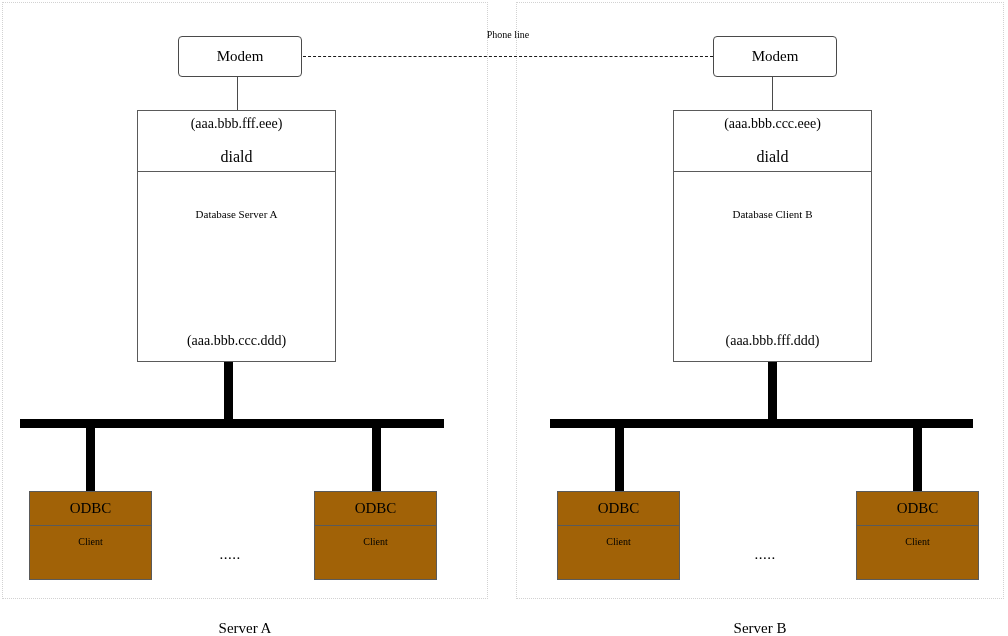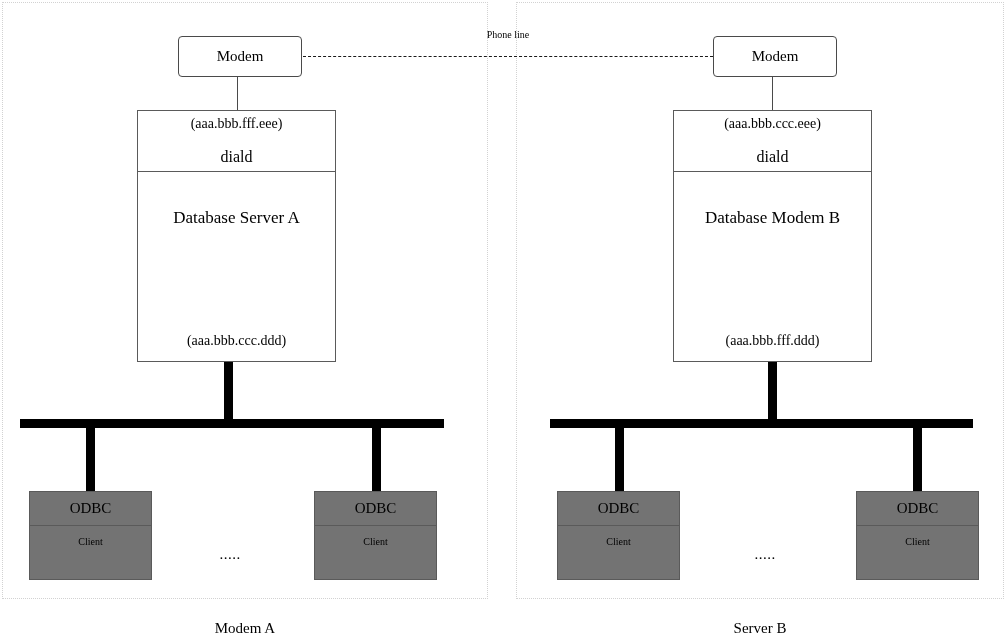--- a/index.html
+++ b/index.html
@@ -112,21 +112,21 @@
     position: relative;
     height: 189px;
     box-sizing: border-box;
   }
   .server-title {
     position: absolute;
     top: 36px;
     left: 0;
     width: 100%;
     text-align: center;
-    font-size: 17px;
+    font-size: 11px;
     white-space: nowrap;
   }
   .server-ip-bottom {
     position: absolute;
     bottom: 12px;
     left: 0;
     width: 100%;
     text-align: center;
     font-size: 14px;
     white-space: nowrap;
@@ -153,21 +153,21 @@
   #client-drop-a2 { left: 372px; top: 427px; height: 65px; }
   #client-drop-b1 { left: 615px; top: 427px; height: 65px; }
   #client-drop-b2 { left: 913px; top: 427px; height: 65px; }
 
   
   .client-box {
     position: absolute;
     width: 123px;
     height: 89px;
     border: 1px solid #5a5a5a;
-    background: #737373;
+    background: #a16207;
     box-sizing: border-box;
   }
   #client-a1 { left: 29px;  top: 491px; }
   #client-a2 { left: 314px; top: 491px; }
   #client-b1 { left: 557px; top: 491px; }
   #client-b2 { left: 856px; top: 491px; }
 
   .client-head {
     height: 34px;
     border-bottom: 1px solid #5a5a5a;
@@ -237,35 +237,35 @@
     <div class="client-body">Client</div>
   </div>
 
   <div id="ellipsis-a" class="ellipsis">.....</div>
 
   <div id="client-a2" class="client-box">
     <div class="client-head">ODBC</div>
     <div class="client-body">Client</div>
   </div>
 
-  <div id="clinic-a-caption" class="clinic-caption">Modem A</div>
+  <div id="clinic-a-caption" class="clinic-caption">Server A</div>
 
   <div id="modem-b" class="modem-box">
     <span>Modem</span>
   </div>
 
   <div id="modem-link-b" class="modem-link"></div>
 
   <div id="server-b" class="server-box">
     <div class="server-head">
       <div class="server-ip-top">(aaa.bbb.ccc.eee)</div>
       <div class="server-daemon">diald</div>
     </div>
     <div class="server-body">
-      <div class="server-title">Database Modem B</div>
+      <div class="server-title">Database Client B</div>
       <div class="server-ip-bottom">(aaa.bbb.fff.ddd)</div>
     </div>
   </div>
 
   <div id="server-drop-b" class="drop-line"></div>
   <div id="bus-b" class="bus-bar"></div>
   <div id="client-drop-b1" class="drop-line"></div>
   <div id="client-drop-b2" class="drop-line"></div>
 
   <div id="client-b1" class="client-box">

